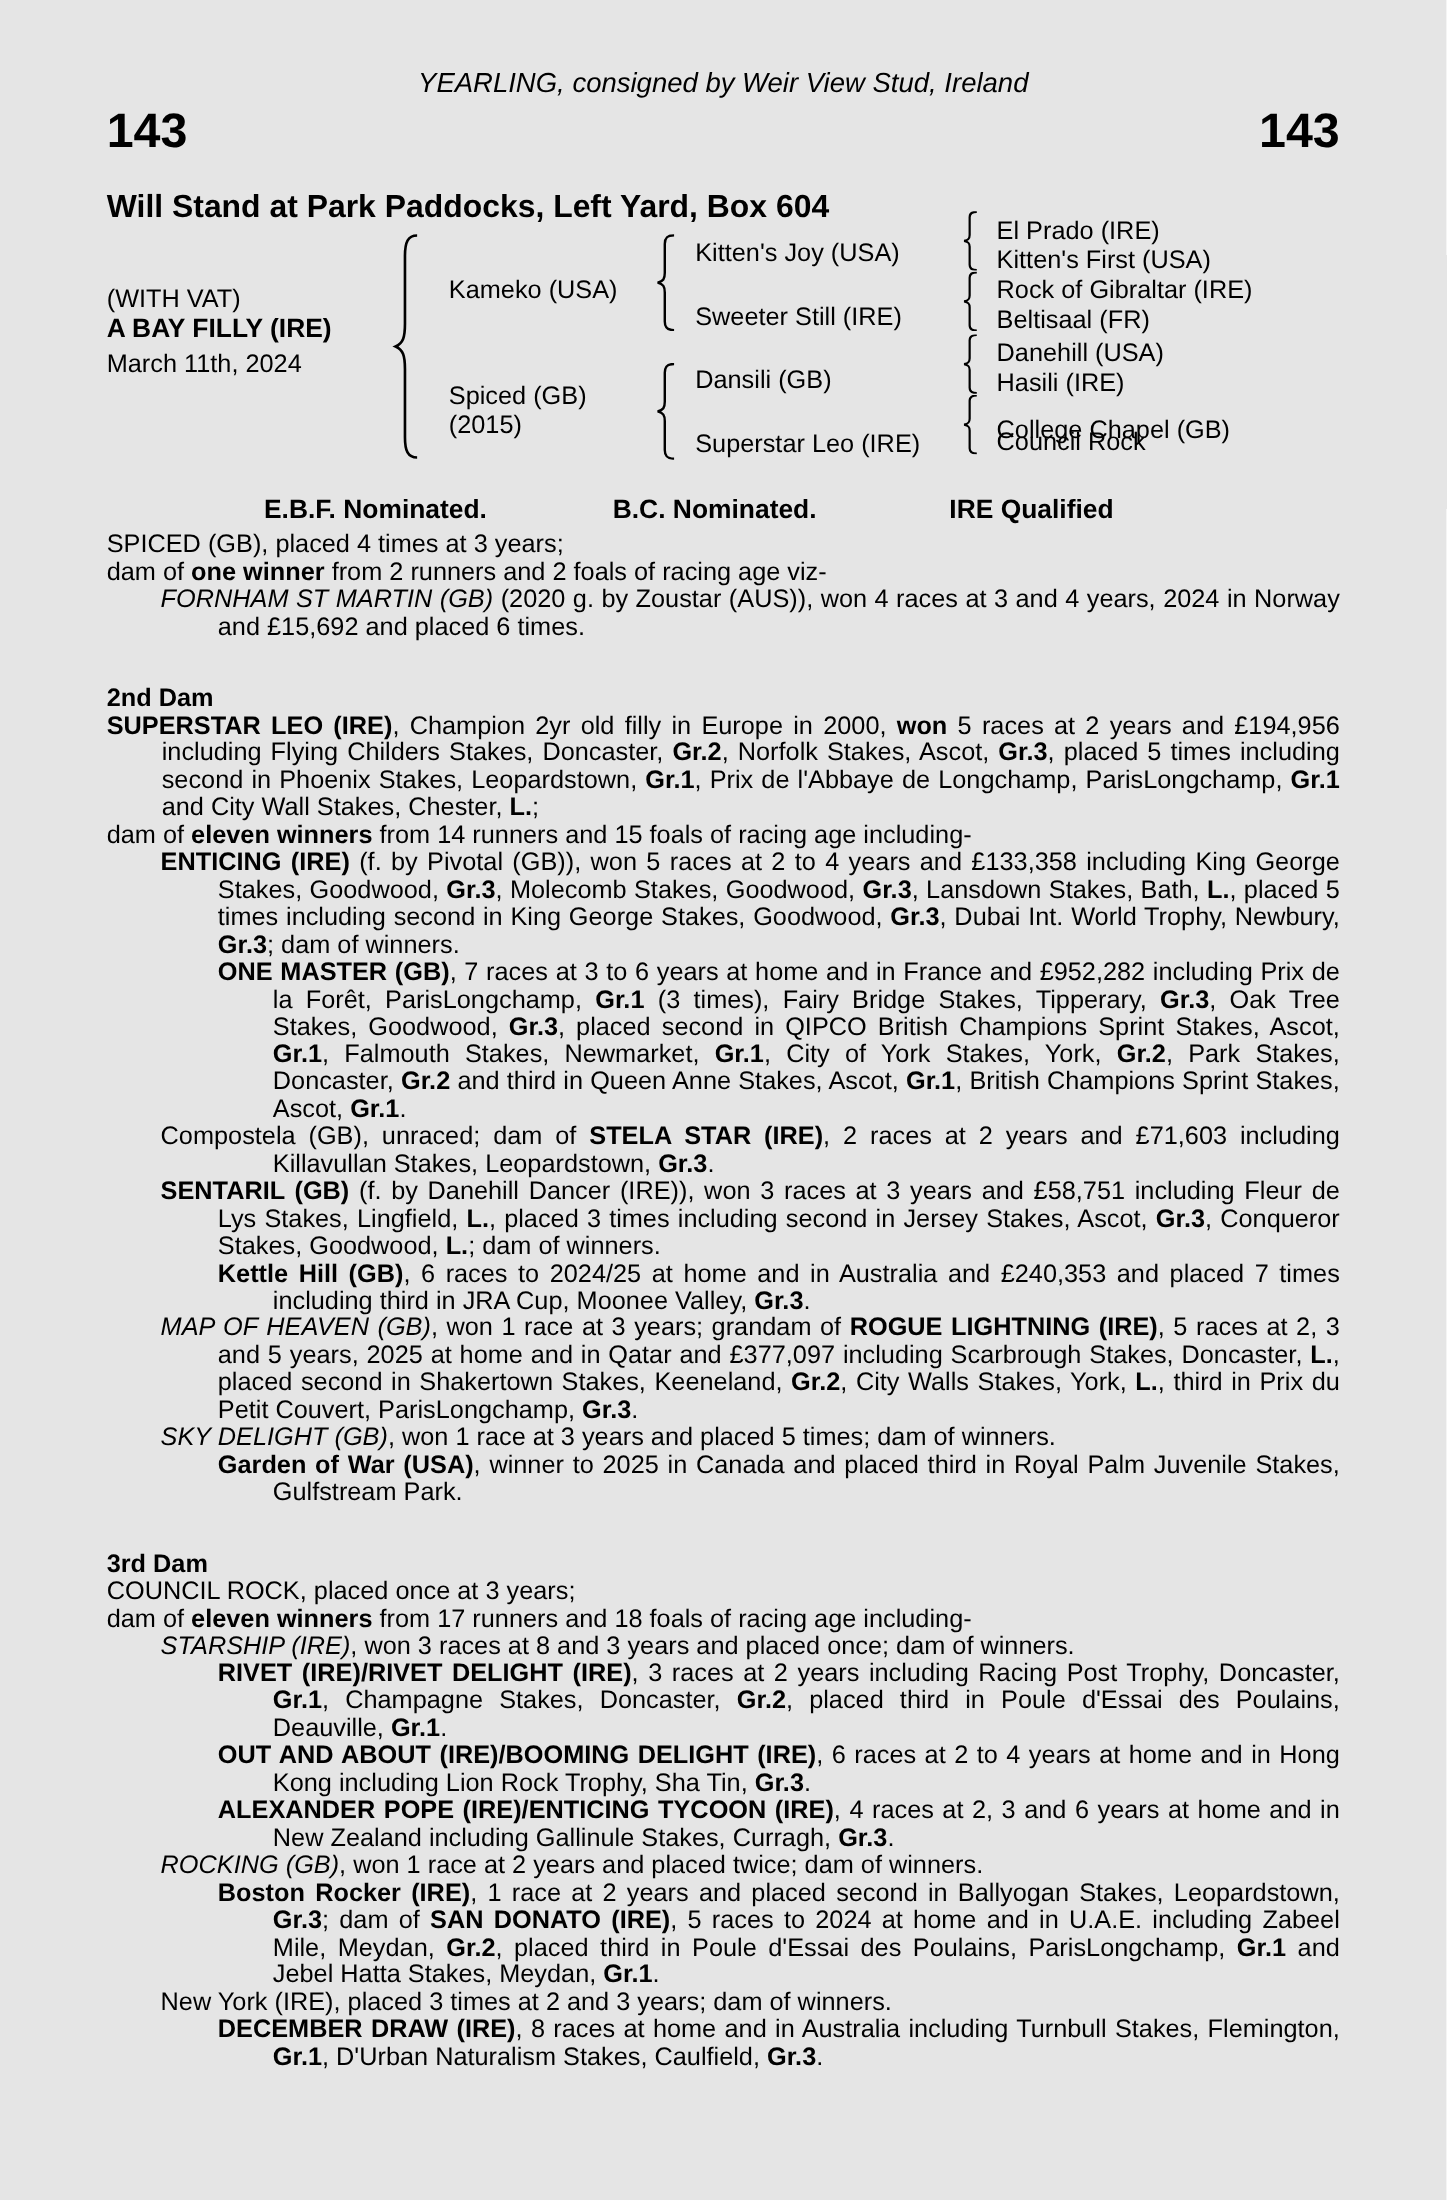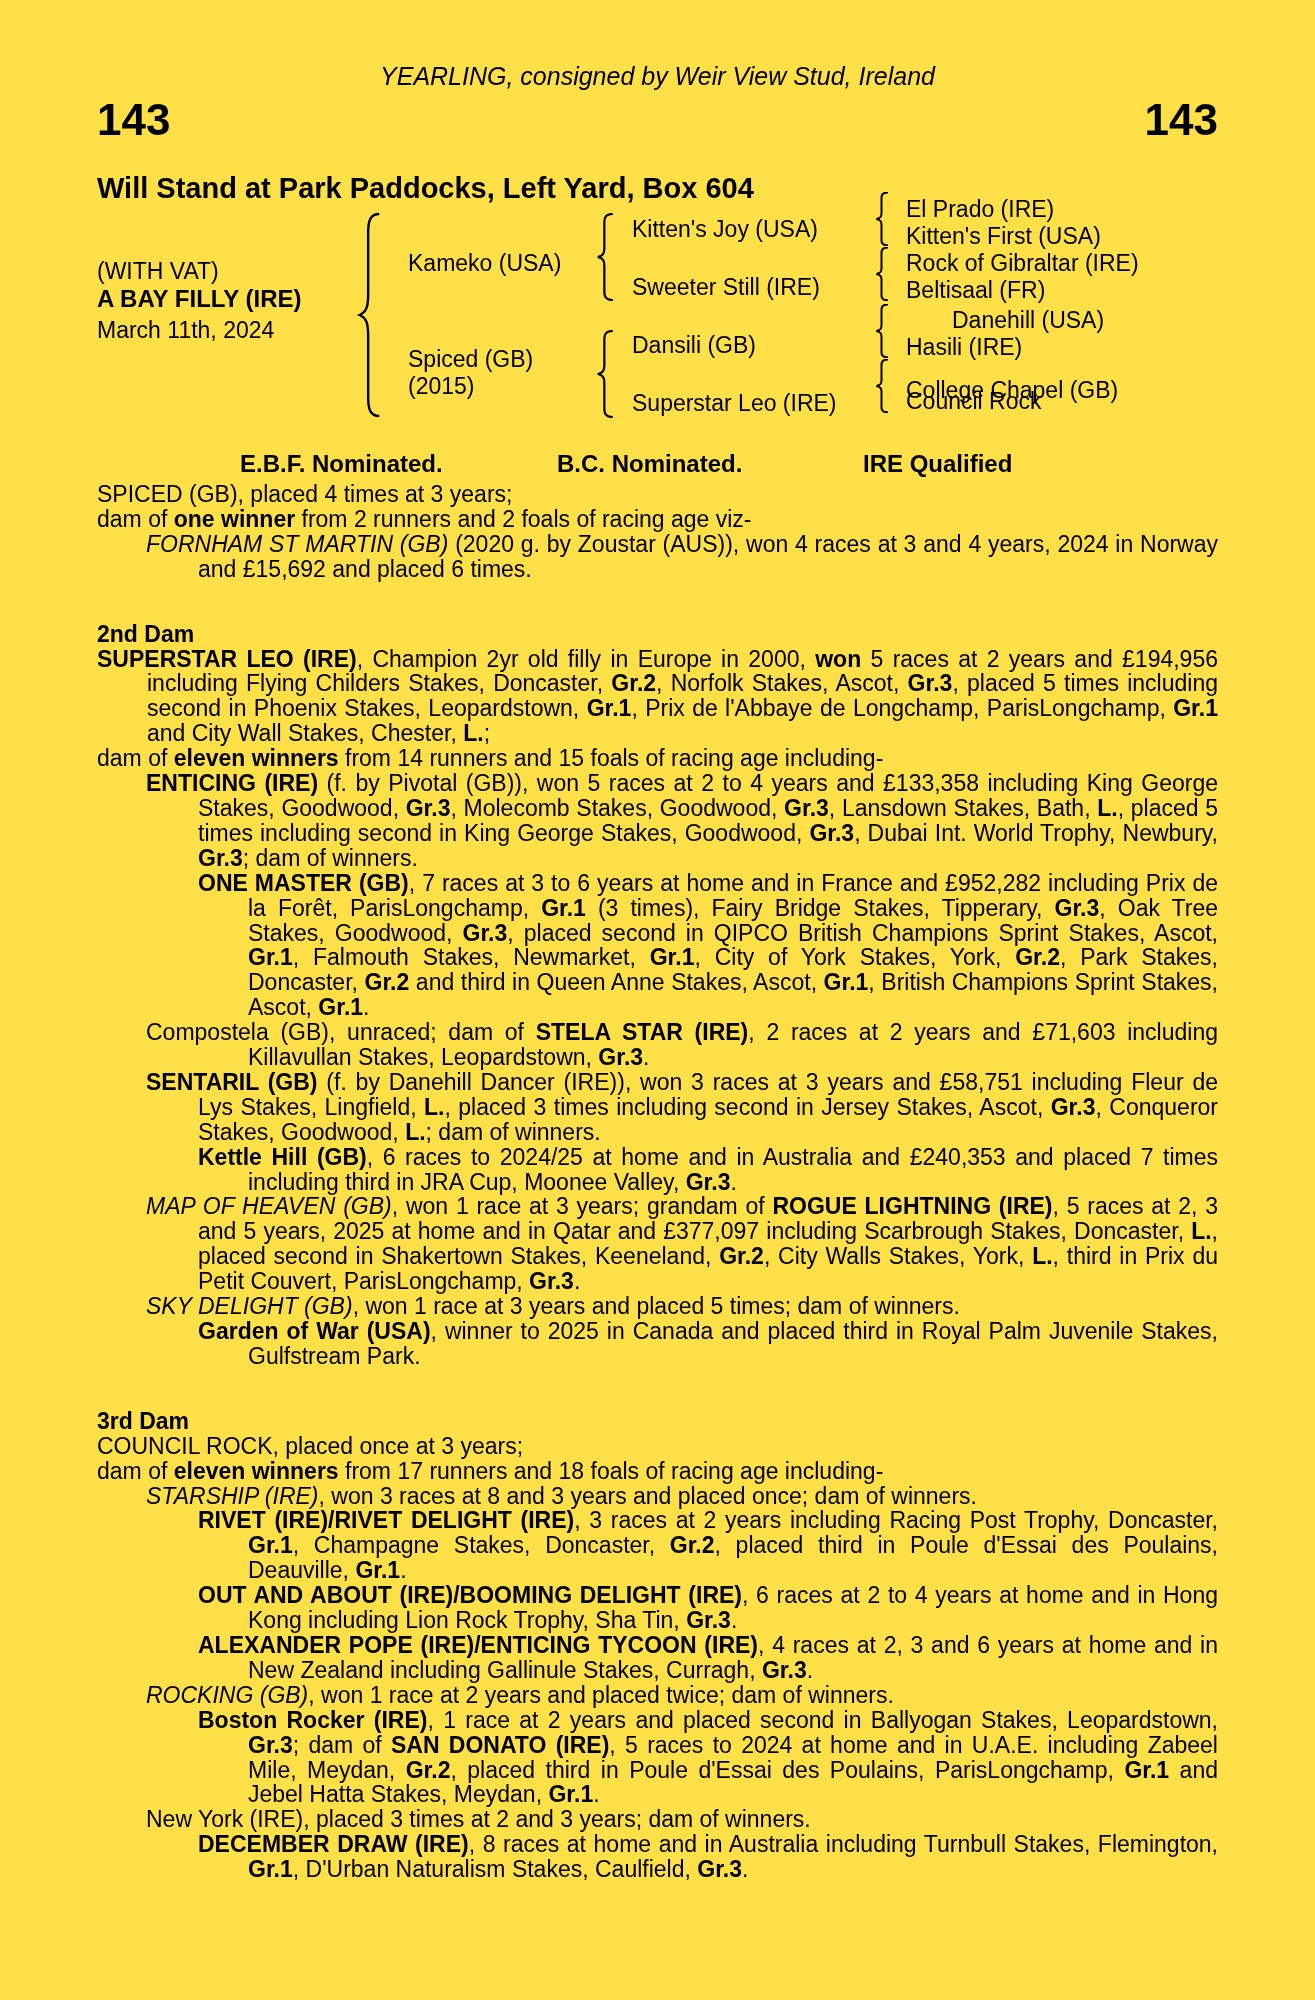--- a/index.html
+++ b/index.html
@@ -1,17 +1,17 @@
 <!DOCTYPE html>
 <html><head>
 <meta charset="utf-8">
 <style>
   html,body{margin:0;padding:0;background:#ffffff;}
   #page{
-    position:relative; width:1315px; height:2000px; background:#fde047;
+    position:relative; width:1315px; height:2000px; background:#e5e5e5;
     font-family:"Liberation Sans", sans-serif; color:#000;
     overflow:hidden;
   }
   
   .consignor{
     position:absolute; left:0; top:62px; width:1315px; text-align:center;
     font-style:italic; font-size:25px;
   }
   .lot{position:absolute; top:98px; font-weight:bold; font-size:44px; line-height:43px;}
   .lot-left{left:97px;}
@@ -74,21 +74,21 @@
 
   <div class="ped c3" style="top:216px;">Kitten's Joy (USA)</div>
   <div class="ped c3" style="top:274px;">Sweeter Still (IRE)</div>
   <div class="ped c3" style="top:332px;">Dansili (GB)</div>
   <div class="ped c3" style="top:390px;">Superstar Leo (IRE)</div>
 
   <div class="ped c4" style="top:196px;">El Prado (IRE)</div>
   <div class="ped c4" style="top:223px;">Kitten's First (USA)</div>
   <div class="ped c4" style="top:250px;">Rock of Gibraltar (IRE)</div>
   <div class="ped c4" style="top:277px;">Beltisaal (FR)</div>
-  <div class="ped c4" style="top:307px;margin-left:46px;">Danehill (USA)</div>
+  <div class="ped c4" style="top:307px;">Danehill (USA)</div>
   <div class="ped c4" style="top:334px;">Hasili (IRE)</div>
   <div class="ped c4" style="top:361px;margin-top:16px;">College Chapel (GB)</div>
   <div class="ped c4" style="top:388px;">Council Rock</div>
 
   <div class="brace br-main">
       <svg viewBox="0 0 20 100" preserveAspectRatio="none">
         <path d="M16 1 C11 1 9.5 4 9.5 10 L9.5 40 C9.5 46 8.5 48.5 4.5 50 C8.5 51.5 9.5 54 9.5 60 L9.5 90 C9.5 96 11 99 16 99" fill="none" stroke="#000" stroke-width="2.4" vector-effect="non-scaling-stroke"></path>
       </svg>
     </div>
   <div class="brace br-sire">

